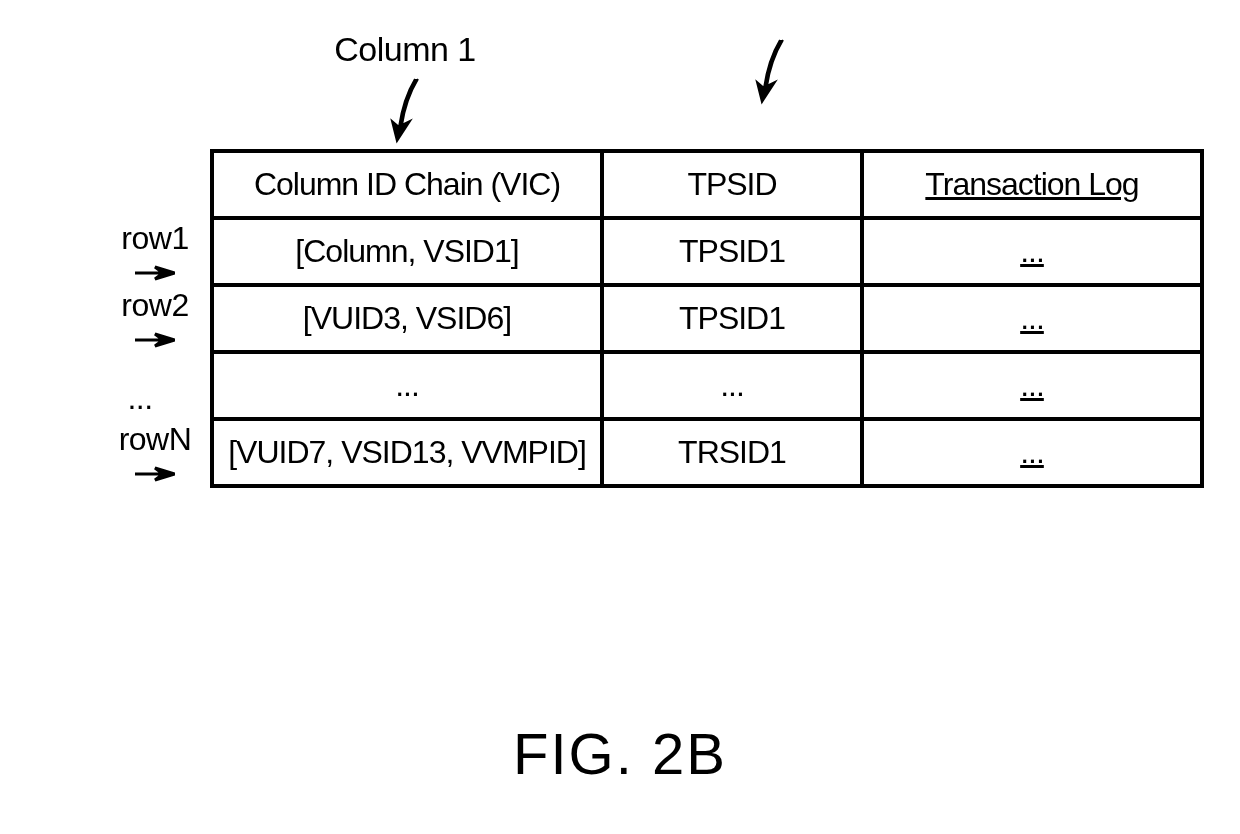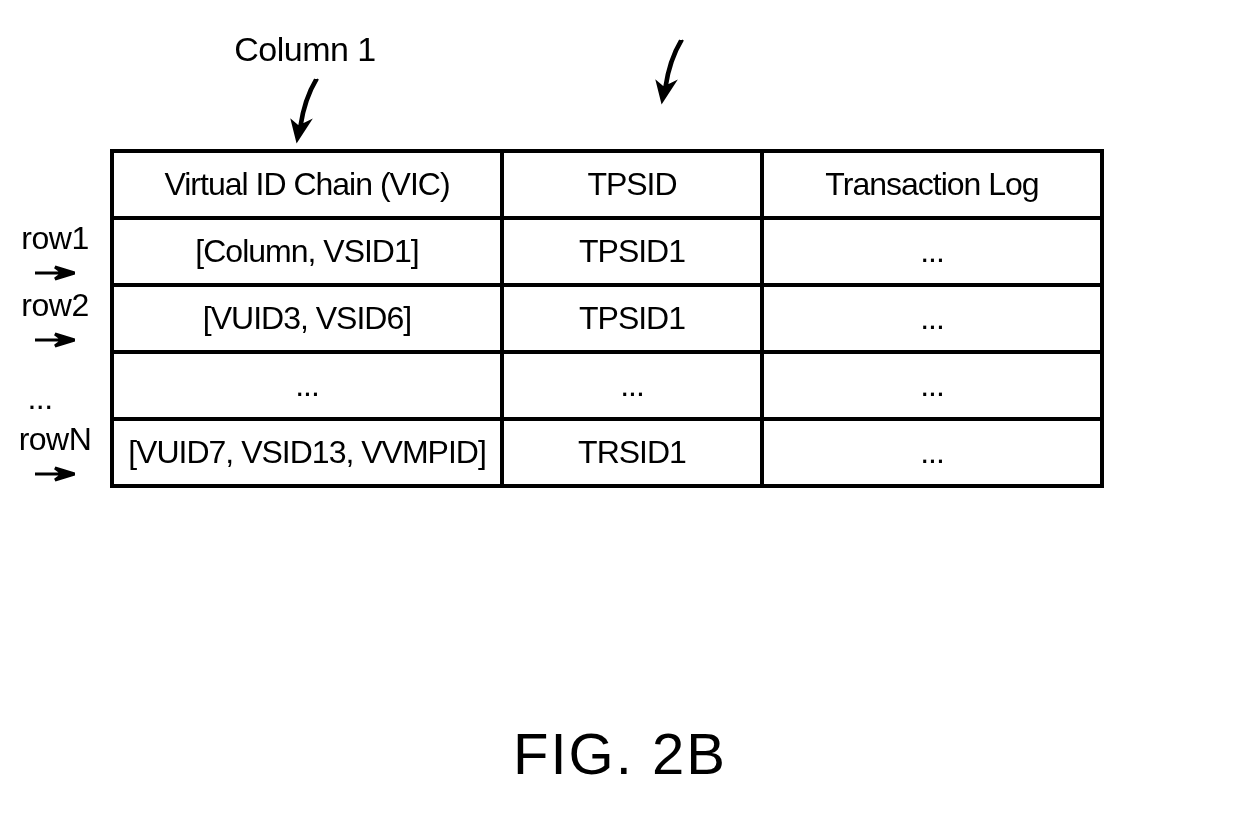--- a/index.html
+++ b/index.html
@@ -10,20 +10,21 @@
     body {
       background: #fff;
       font-family: Arial, Helvetica, sans-serif;
       width: 1240px;
       height: 834px;
       position: relative;
     }
     .container {
       position: relative;
       padding-top: 30px;
+      padding-left: 100px;
     }
     .column-labels {
       display: flex;
       margin-left: 110px;
       font-size: 34px;
       letter-spacing: -0.5px;
     }
     .col-label-wrapper {
       display: flex;
       flex-direction: column;
@@ -68,21 +69,21 @@
       text-align: center;
       vertical-align: middle;
       font-weight: normal;
       height: 67px;
       font-size: 32px;
       letter-spacing: -1px;
       padding: 0 10px;
     }
     th.col1, td.col1 { width: 390px; }
     th.col2, td.col2 { width: 260px; }
-    th.col3, td.col3 { width: 340px; }
+    th.col3, td.col3 { width: 340px; text-decoration: underline; }
     .figure-caption {
       position: absolute;
       bottom: 47px;
       left: 0;
       width: 100%;
       text-align: center;
       font-size: 58px;
       letter-spacing: 2px;
     }
   </style>
@@ -125,21 +126,21 @@
         <span>rowN</span>
         <svg class="arrow-right" width="40" height="20" viewBox="0 0 40 20">
           <path d="M 0 10 L 28 10 M 28 10 L 20 4 L 40 10 L 20 16 Z" fill="#000" stroke="#000" stroke-width="3"></path>
         </svg>
       </div>
     </div>
 
     <table>
       <thead>
         <tr>
-          <th class="col1">Virtual ID Chain (VIC)</th>
+          <th class="col1">Column ID Chain (VIC)</th>
           <th class="col2">TPSID</th>
           <th class="col3">Transaction Log</th>
         </tr>
       </thead>
       <tbody>
         <tr>
           <td class="col1">[Column, VSID1]</td>
           <td class="col2">TPSID1</td>
           <td class="col3">...</td>
         </tr>

